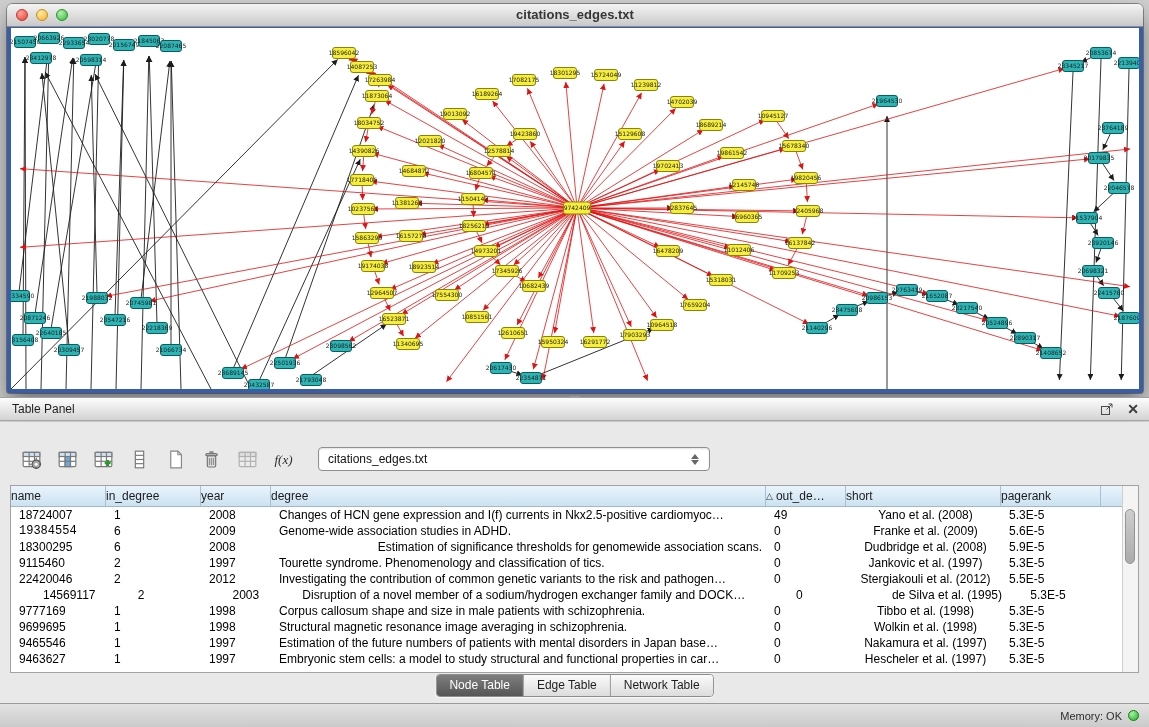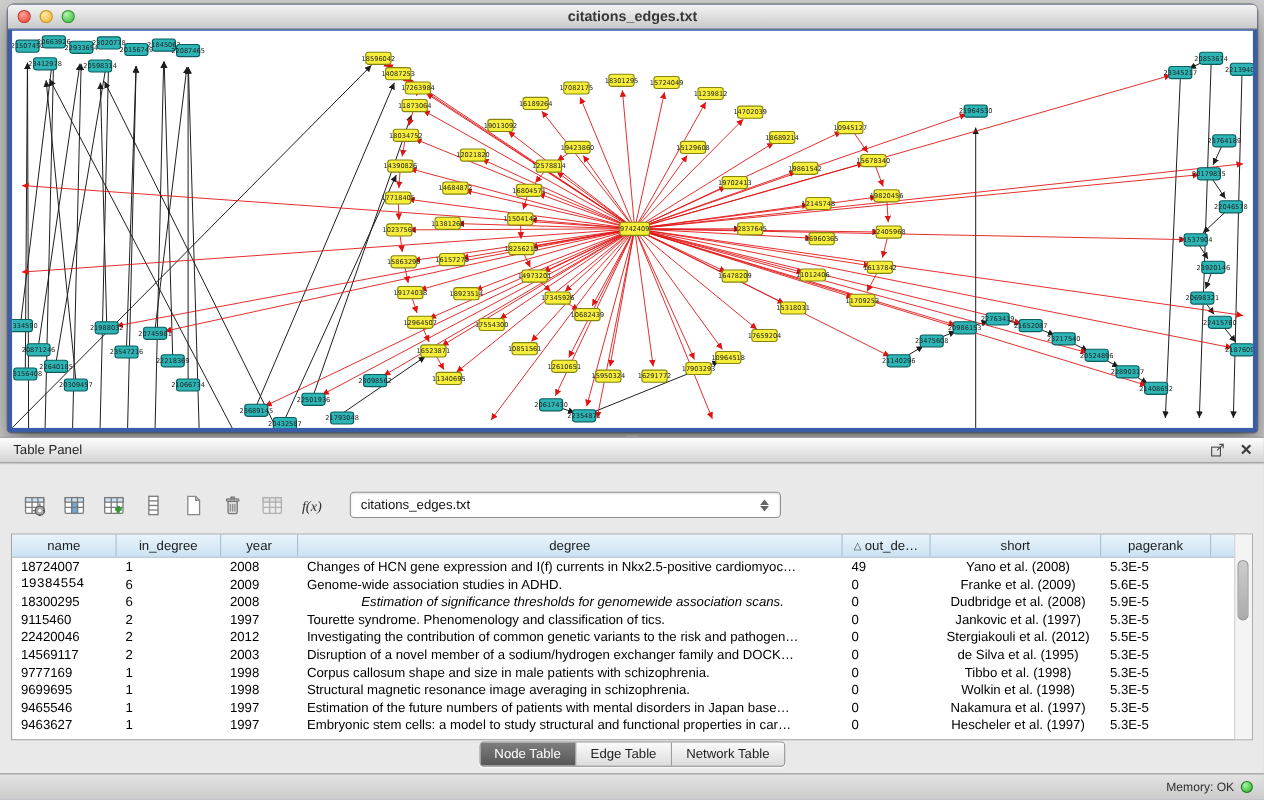--- a/index.html
+++ b/index.html
@@ -50,21 +50,21 @@
   .combo-arrows{width:20px;display:flex;flex-direction:column;align-items:center;gap:1px;padding-right:4px;}
   .tri-up{width:0;height:0;border-left:4px solid transparent;border-right:4px solid transparent;border-bottom:5px solid #666;}
   .tri-dn{width:0;height:0;border-left:4px solid transparent;border-right:4px solid transparent;border-top:5px solid #666;}
 
   .table{position:absolute;left:10px;top:63px;width:1129px;height:188px;background:#fff;
     border:1px solid #a2a2a2;box-sizing:border-box;display:flex;}
   .table-main{flex:1;overflow:hidden;}
   .thead{display:flex;height:21px;box-sizing:border-box;
     background:linear-gradient(#e9f4fc,#cbe2f1);border-bottom:1px solid #9fb9cb;}
   .th{box-sizing:border-box;border-right:1px solid #a7c0d2;font-size:12px;color:#1c1c1c;
-    display:flex;align-items:center;justify-content:center;gap:3px;white-space:nowrap;overflow:hidden;}
+    display:flex;align-items:center;justify-content:flex-start;gap:3px;white-space:nowrap;overflow:hidden;}
   .th .sortg{font-size:9px;color:#333;}
   .tbody .tr{display:flex;height:16px;line-height:16px;font-size:12px;color:#000;}
   .td{box-sizing:border-box;padding:0 4px 0 8px;white-space:nowrap;overflow:hidden;text-overflow:ellipsis;}
   .vscroll{width:15px;background:#f4f4f4;border-left:1px solid #cfcfcf;position:relative;}
   .vthumb{position:absolute;left:2px;top:23px;width:10px;height:55px;border-radius:6px;
     background:linear-gradient(#cdcdcd,#ababab);border:1px solid #949494;box-sizing:border-box;}
 
   .tabs{position:absolute;left:50%;top:252px;transform:translateX(-50%);display:flex;height:21px;
     border:1px solid #8d8d8d;border-radius:4px;overflow:hidden;
     box-shadow:0 1px 1px rgba(255,255,255,.7);}
@@ -828,21 +828,21 @@
               <div class="td" style="width: 70px; text-align: left;">2009</div>
               <div class="td" style="width: 495px; text-align: left;">Genome-wide association studies in ADHD.</div>
               <div class="td" style="width: 80px; text-align: left;">0</div>
               <div class="td" style="width: 155px; text-align: center;">Franke et al. (2009)</div>
               <div class="td" style="width: 100px; text-align: left;">5.6E-5</div>
             </div>
             <div class="tr">
               <div class="td" style="width: 95px; text-align: left;">18300295</div>
               <div class="td" style="width: 95px; text-align: left;">6</div>
               <div class="td" style="width: 70px; text-align: left;">2008</div>
-              <div class="td" style="width: 495px; text-align: center; font-style: italic;">Estimation of significance thresholds for genomewide association scans.</div>
+              <div class="td" style="width: 495px; text-align: right;">Estimation of significance thresholds for genomewide association scans.</div>
               <div class="td" style="width: 80px; text-align: left;">0</div>
               <div class="td" style="width: 155px; text-align: center;">Dudbridge et al. (2008)</div>
               <div class="td" style="width: 100px; text-align: left;">5.9E-5</div>
             </div>
             <div class="tr">
               <div class="td" style="width: 95px; text-align: left;">9115460</div>
               <div class="td" style="width: 95px; text-align: left;">2</div>
               <div class="td" style="width: 70px; text-align: left;">1997</div>
               <div class="td" style="width: 495px; text-align: left;">Tourette syndrome. Phenomenology and classification of tics.</div>
               <div class="td" style="width: 80px; text-align: left;">0</div>
@@ -852,21 +852,21 @@
             <div class="tr">
               <div class="td" style="width: 95px; text-align: left;">22420046</div>
               <div class="td" style="width: 95px; text-align: left;">2</div>
               <div class="td" style="width: 70px; text-align: left;">2012</div>
               <div class="td" style="width: 495px; text-align: left;">Investigating the contribution of common genetic variants to the risk and pathogen…</div>
               <div class="td" style="width: 80px; text-align: left;">0</div>
               <div class="td" style="width: 155px; text-align: center;">Stergiakouli et al. (2012)</div>
               <div class="td" style="width: 100px; text-align: left;">5.5E-5</div>
             </div>
             <div class="tr">
-              <div class="td" style="width: 95px; text-align: left;">14569117</div>
+              <div class="td" style="width: 95px; text-align: left; margin-left: 24px;">14569117</div>
               <div class="td" style="width: 95px; text-align: left;">2</div>
               <div class="td" style="width: 70px; text-align: left;">2003</div>
               <div class="td" style="width: 495px; text-align: left;">Disruption of a novel member of a sodium/hydrogen exchanger family and DOCK…</div>
               <div class="td" style="width: 80px; text-align: left;">0</div>
               <div class="td" style="width: 155px; text-align: center;">de Silva et al. (1995)</div>
               <div class="td" style="width: 100px; text-align: left;">5.3E-5</div>
             </div>
             <div class="tr">
               <div class="td" style="width: 95px; text-align: left;">9777169</div>
               <div class="td" style="width: 95px; text-align: left;">1</div>

